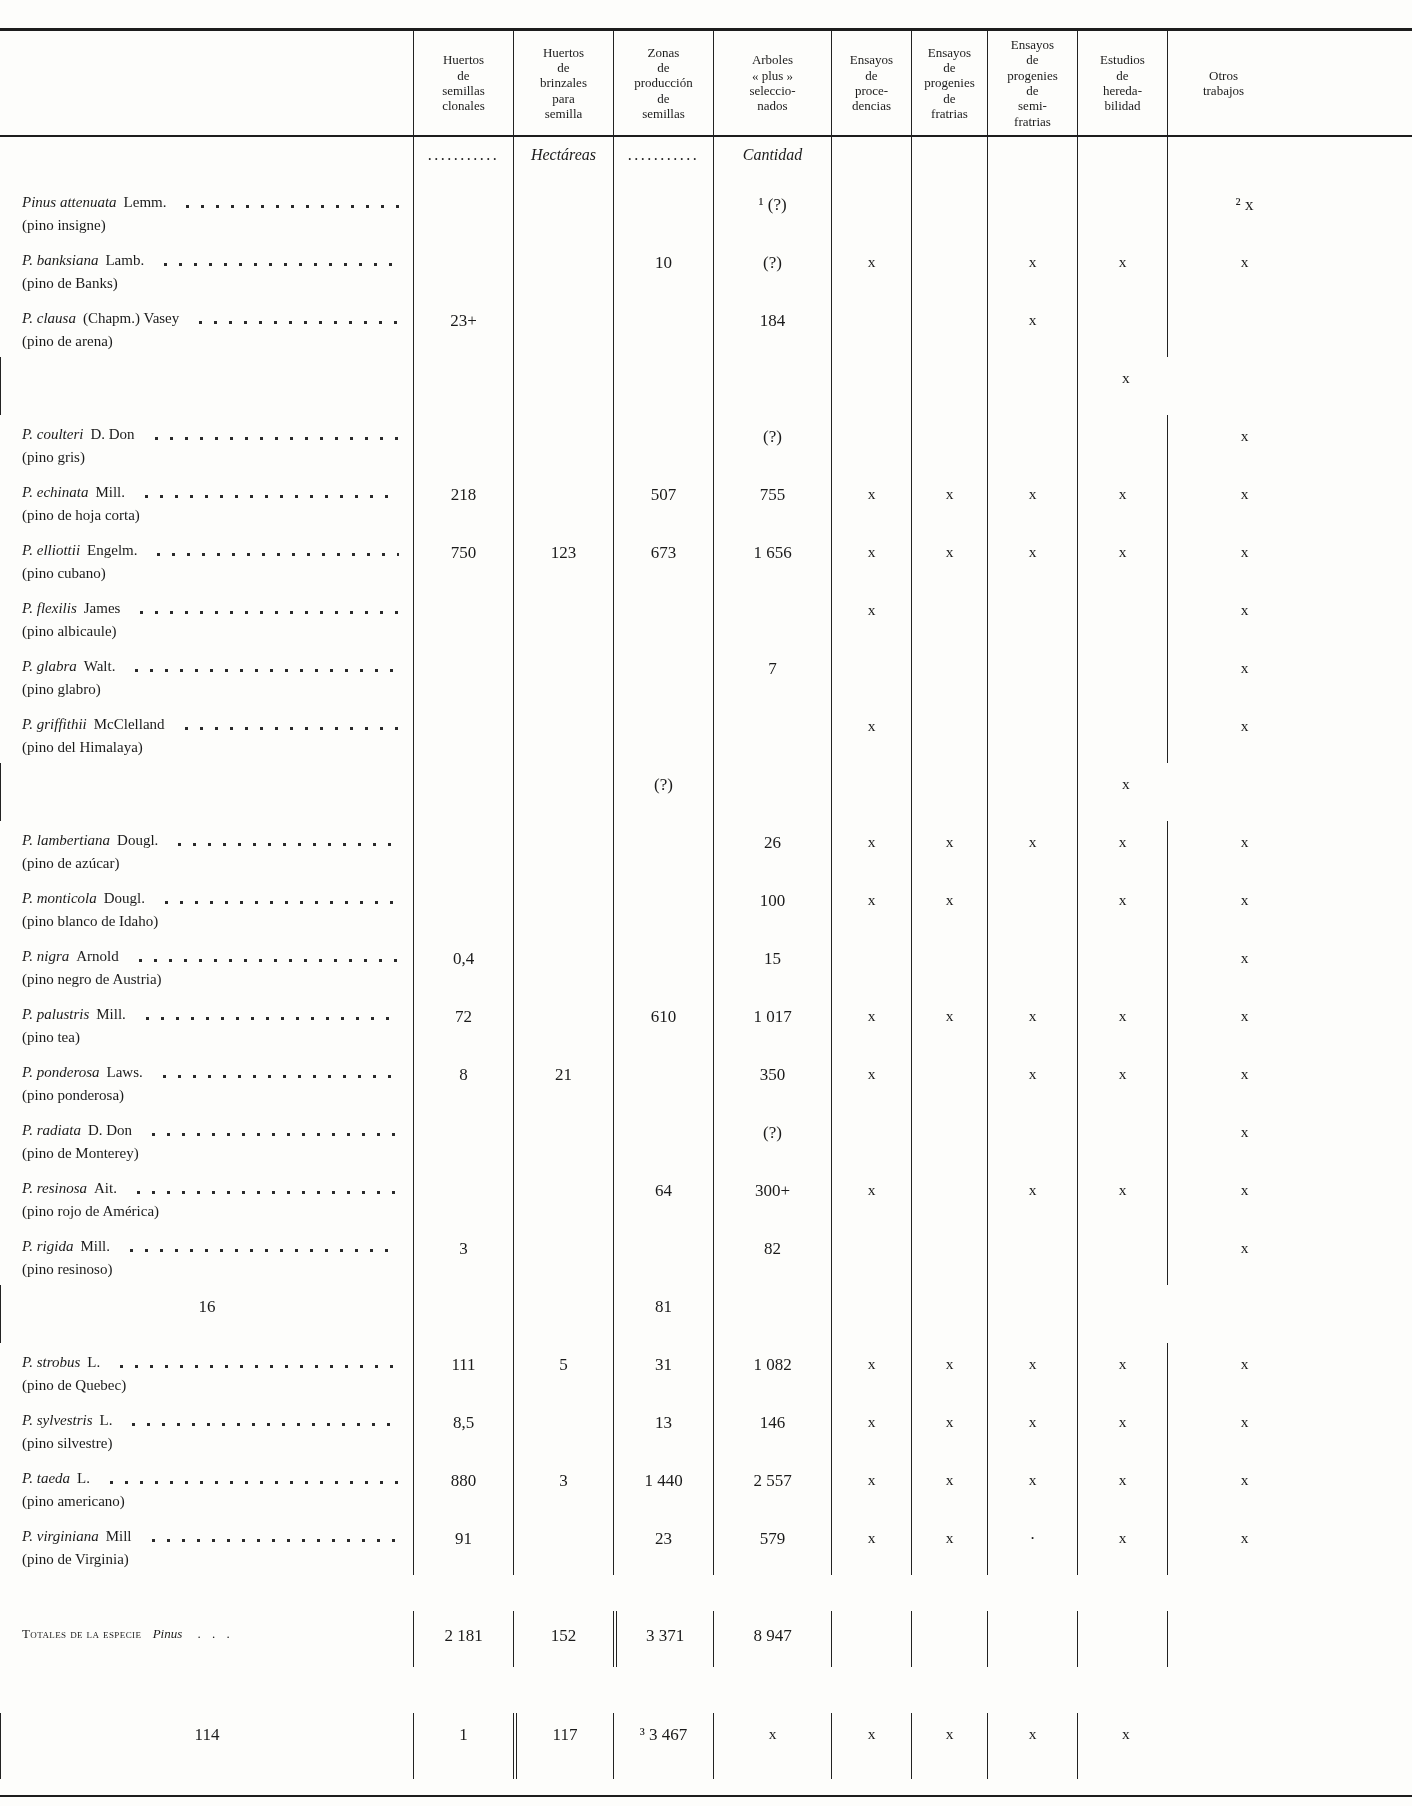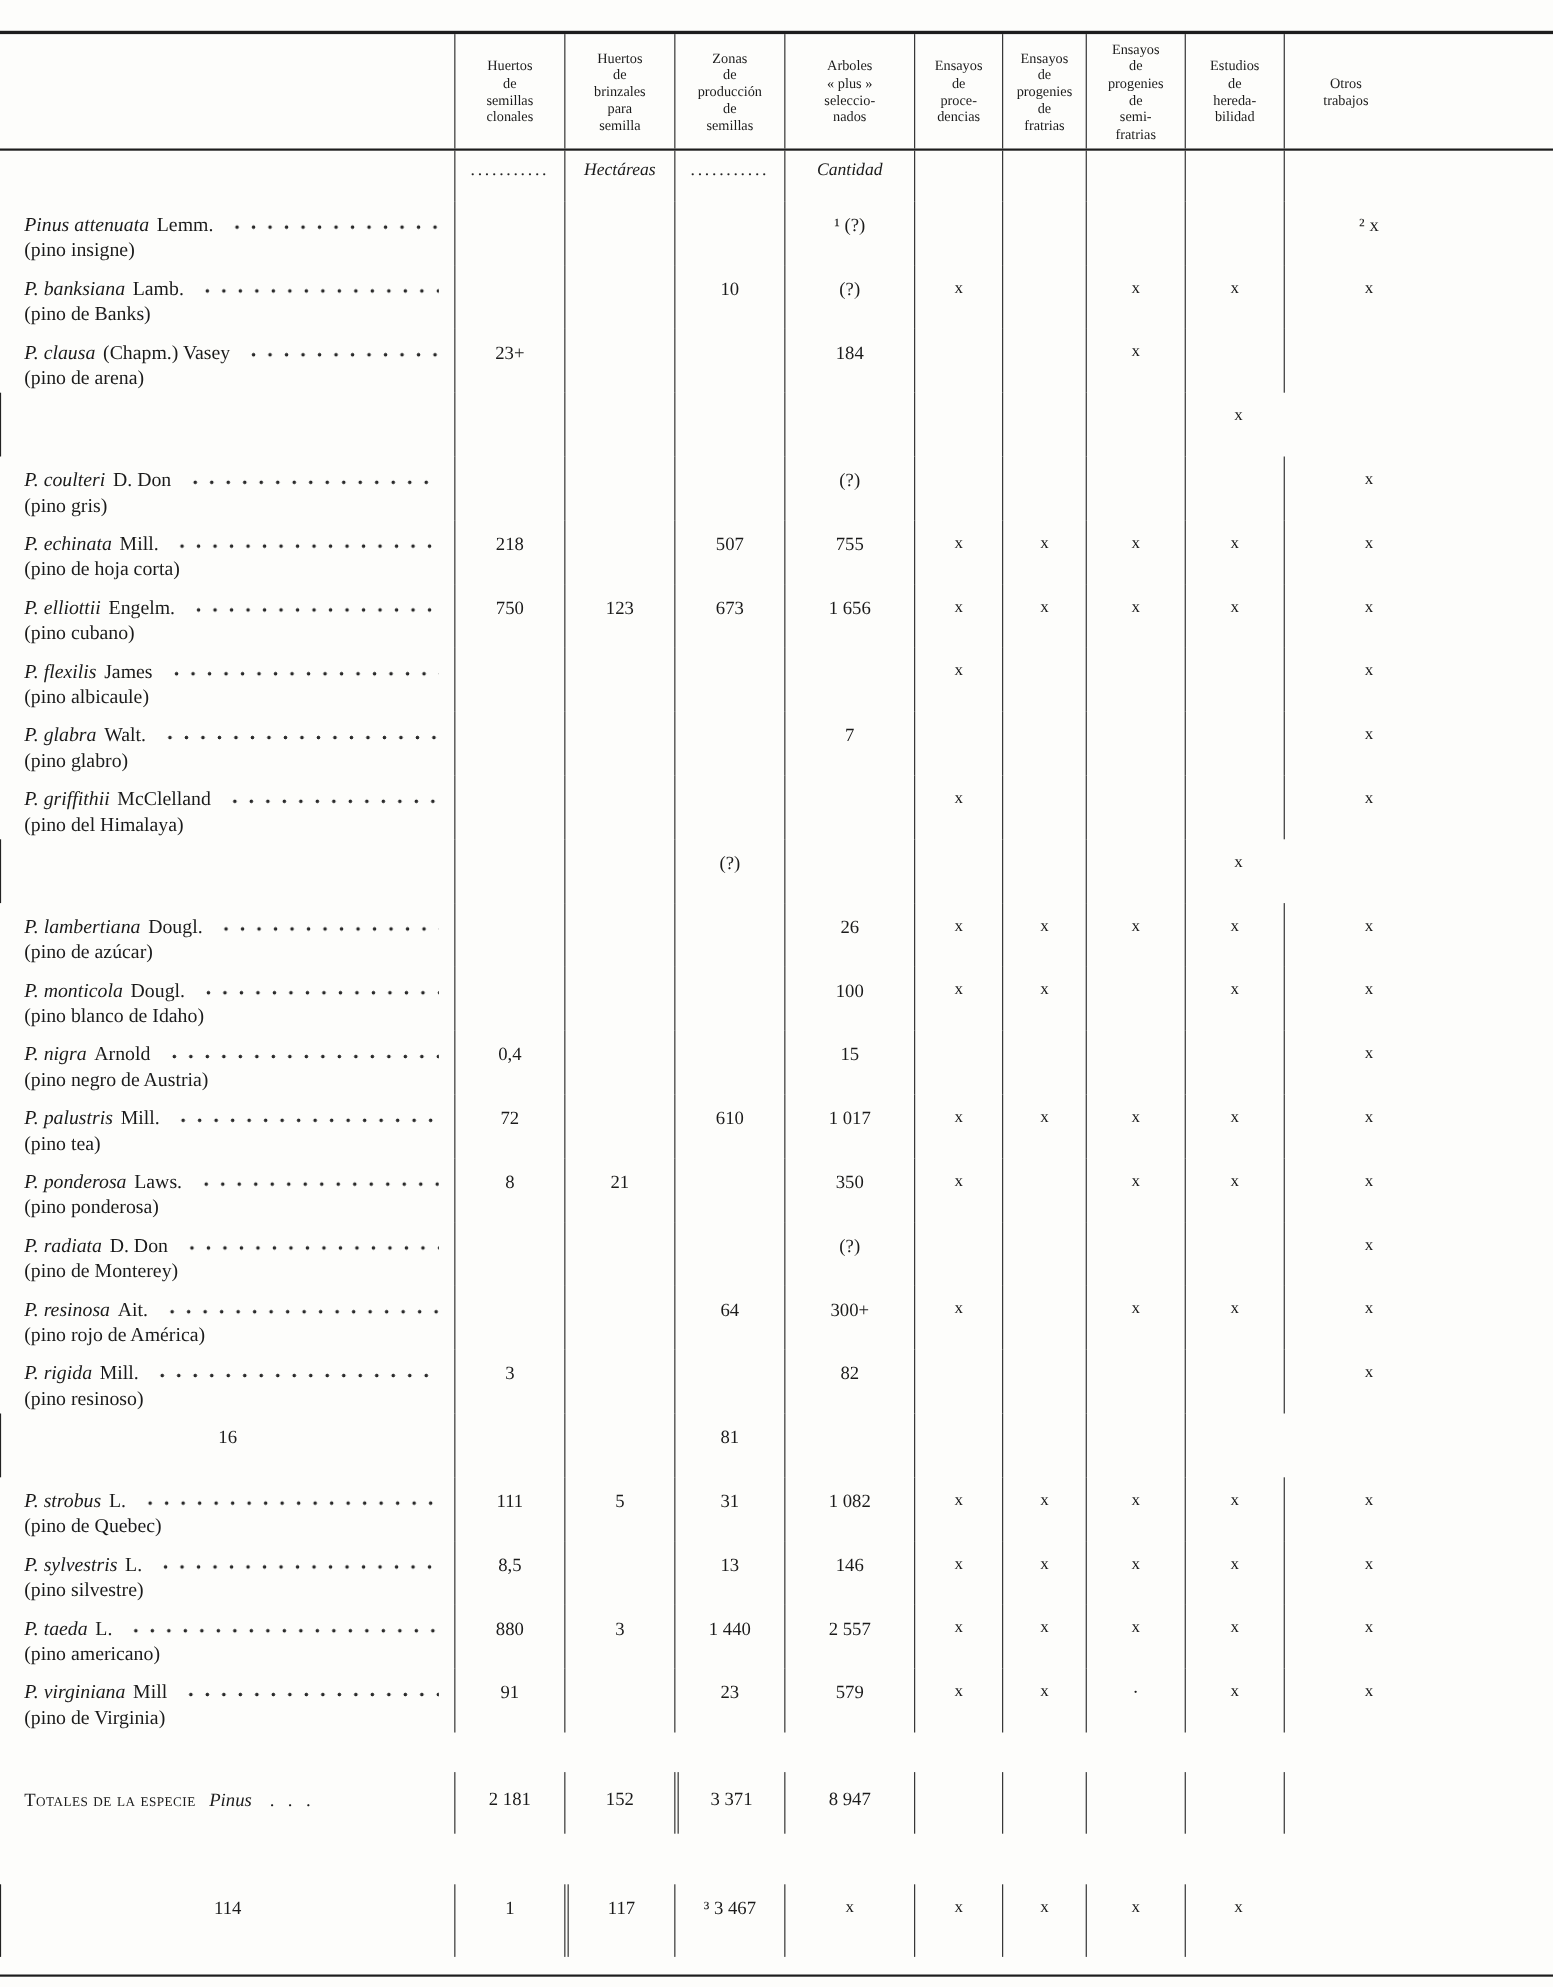--- a/index.html
+++ b/index.html
@@ -20,40 +20,40 @@
     font-size:13px;line-height:1.18;white-space:pre-line;padding:6px 2px;
   }
   .hcell.species{border-left:none;}
   .thead .hcell:last-child{padding-right:135px;}
   .row{display:grid;grid-template-columns:var(--cols);min-height:58px;}
   .cell{
     border-left:1.5px solid #222;box-sizing:border-box;
     text-align:center;font-size:17px;padding-top:12px;
   }
   .row .cell:last-child{padding-right:135px;padding-left:44px;}
-  .cell.sp{border-left:none;text-align:left;padding:10px 6px 0 22px;font-size:18px;line-height:1.28;}
+  .cell.sp{border-left:none;text-align:left;padding:10px 6px 0 22px;font-size:15px;line-height:1.28;}
   .line1{display:flex;align-items:baseline;min-height:23px;}
   .sci{font-style:italic;}
   .auth{margin-left:7px;}
   .leader{
     flex:1;align-self:stretch;margin:0 8px 0 12px;
     background-image:radial-gradient(circle,#2a2a2a 1.5px,transparent 1.9px);
     background-size:15px 15px;background-repeat:repeat-x;background-position:2px 72%;
   }
   .common{display:block;}
   .xm{font-size:15.5px;}
   
   .unit{min-height:46px;}
   .unit .cell{padding-top:9px;font-size:16px;}
   .udots{letter-spacing:2.5px;color:#222;}
   .uital{font-style:italic;}
   
   .totals{margin-top:36px;min-height:56px;}
   .totals .cell{padding-top:15px;}
-  .cell.tsp{padding-top:15px;font-size:17px;}
+  .cell.tsp{padding-top:15px;font-size:13px;}
   .sc{font-variant:small-caps;letter-spacing:.4px;}
   .tg{margin:0 8px 0 8px;}
   .tdots{letter-spacing:4px;margin-left:4px;}
   .dbl{border-left:4px double #222;}
   
   .extra{margin-top:46px;min-height:66px;}
   .extra .cell{padding-top:12px;}
   .brule{border-top:2.5px solid #1d1d1d;margin-top:16px;}
 </style>
 </head>

